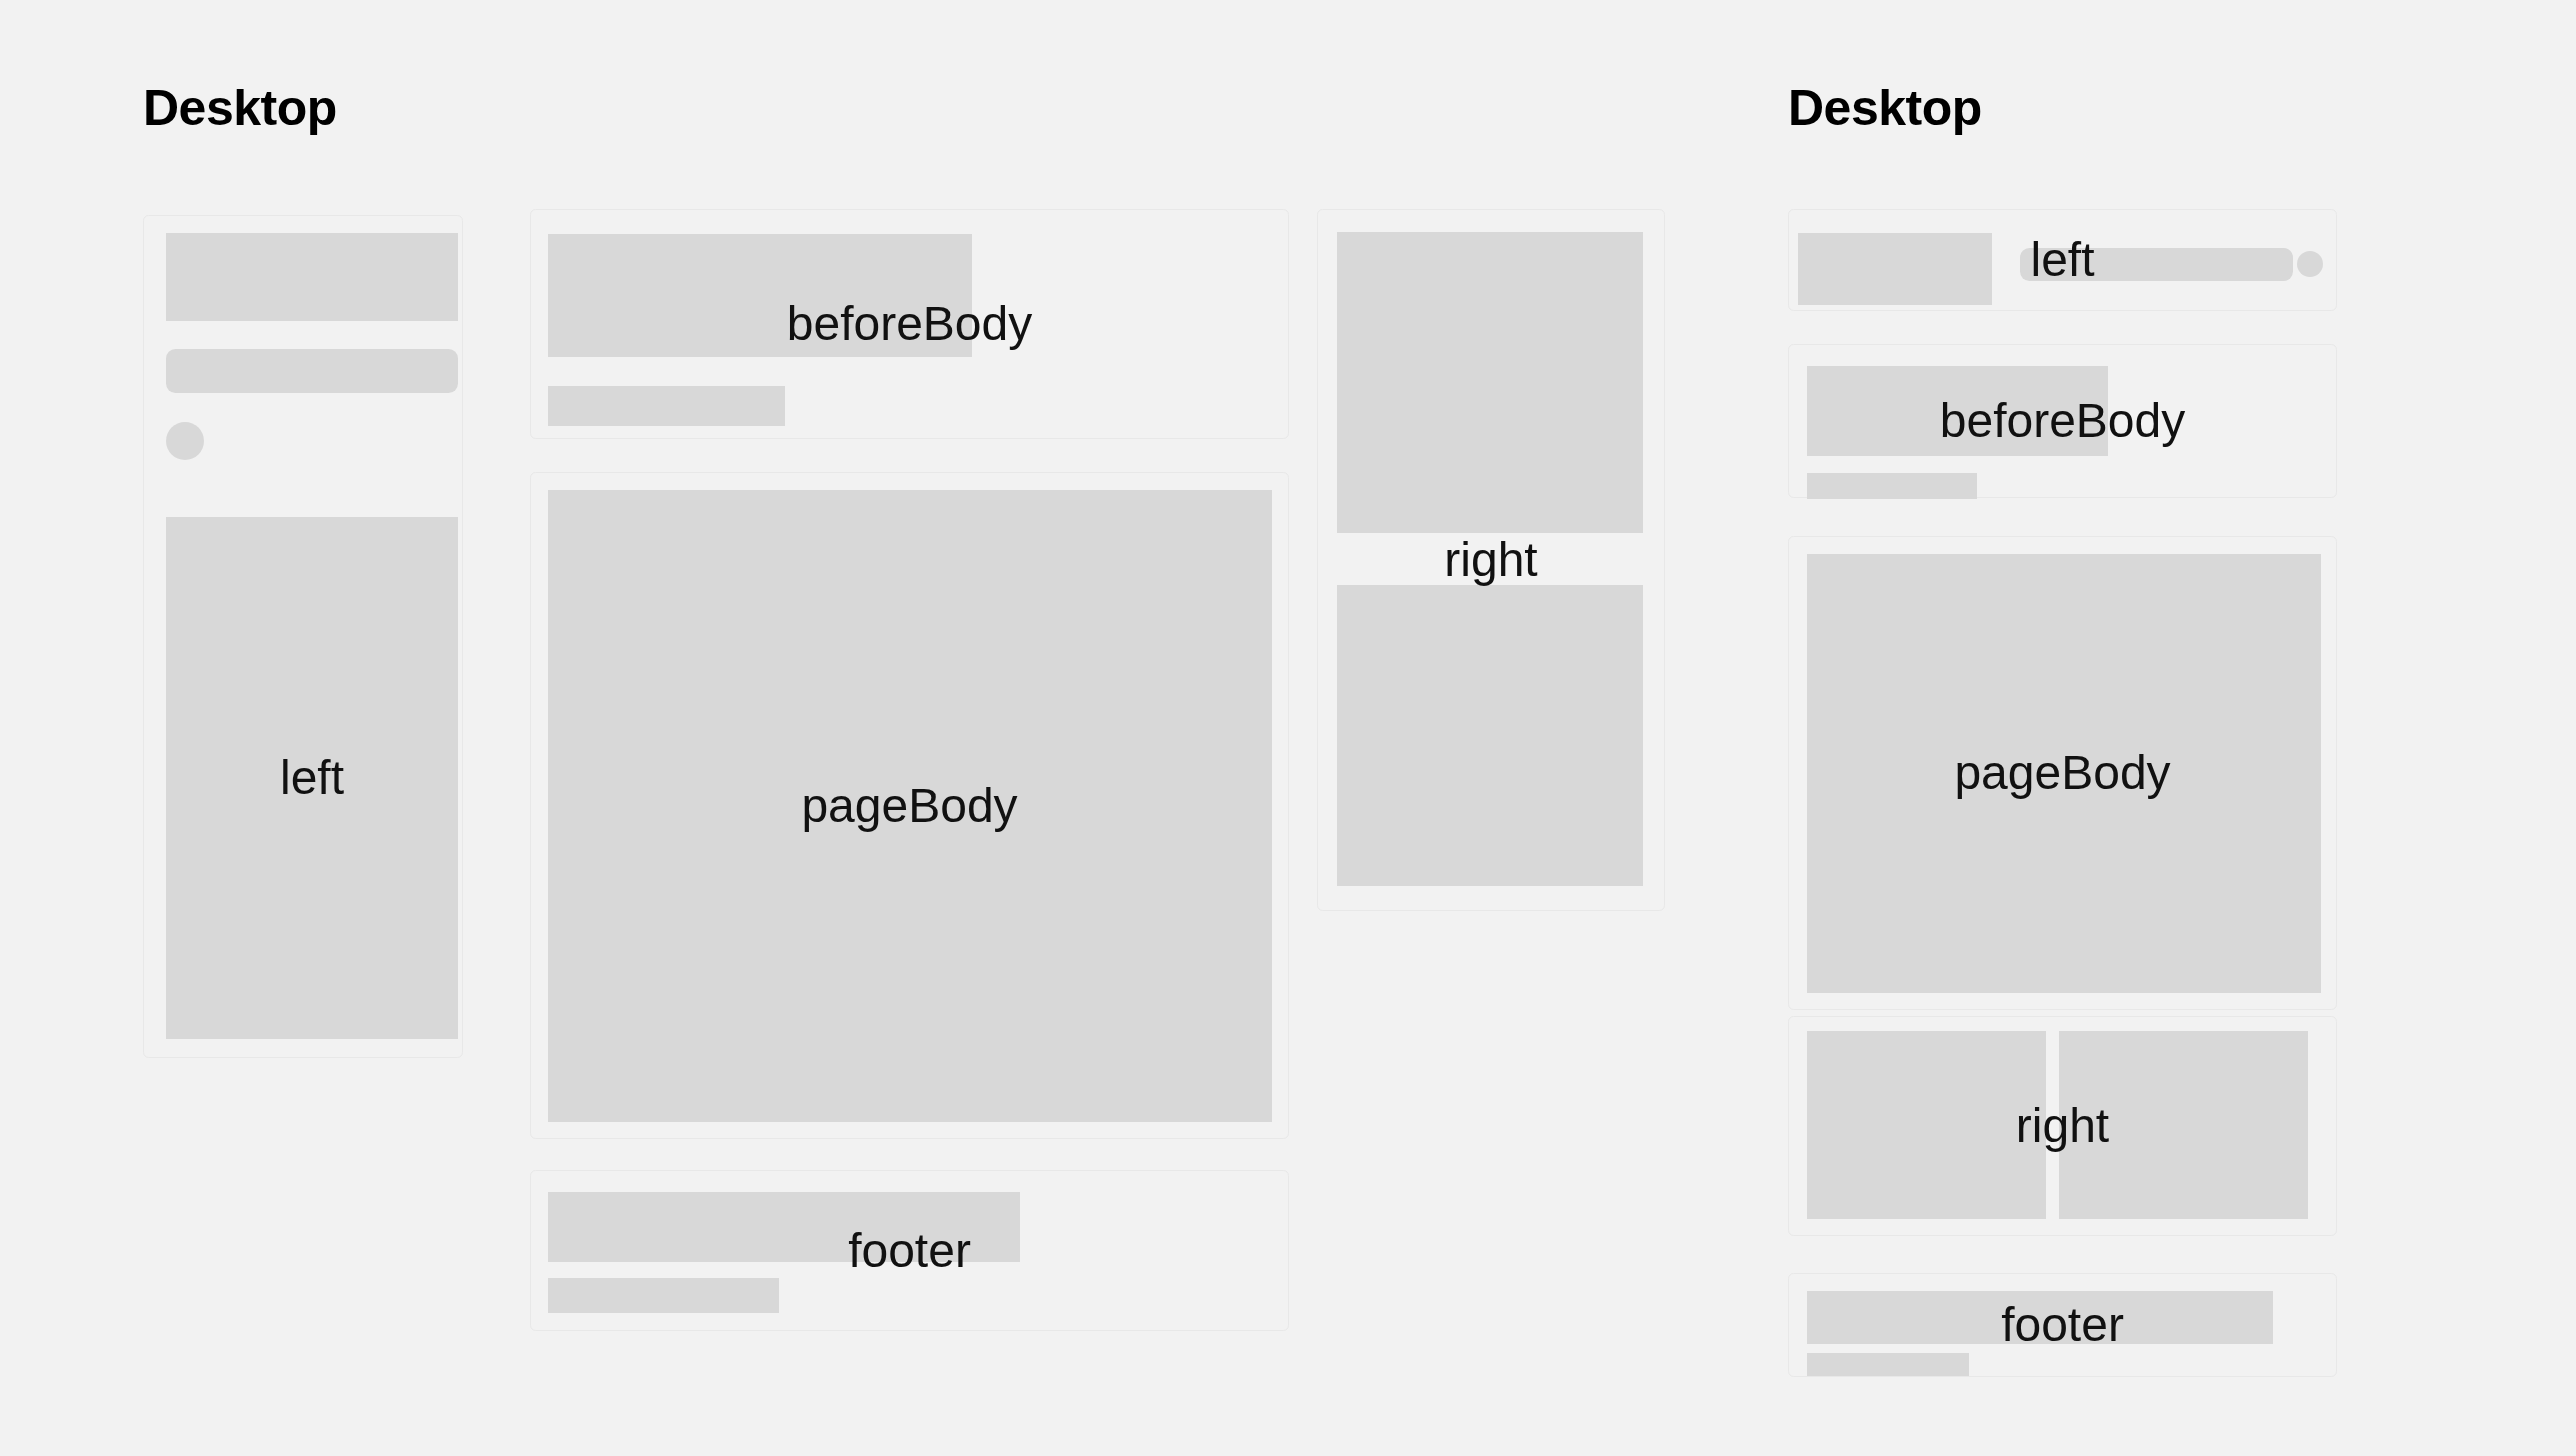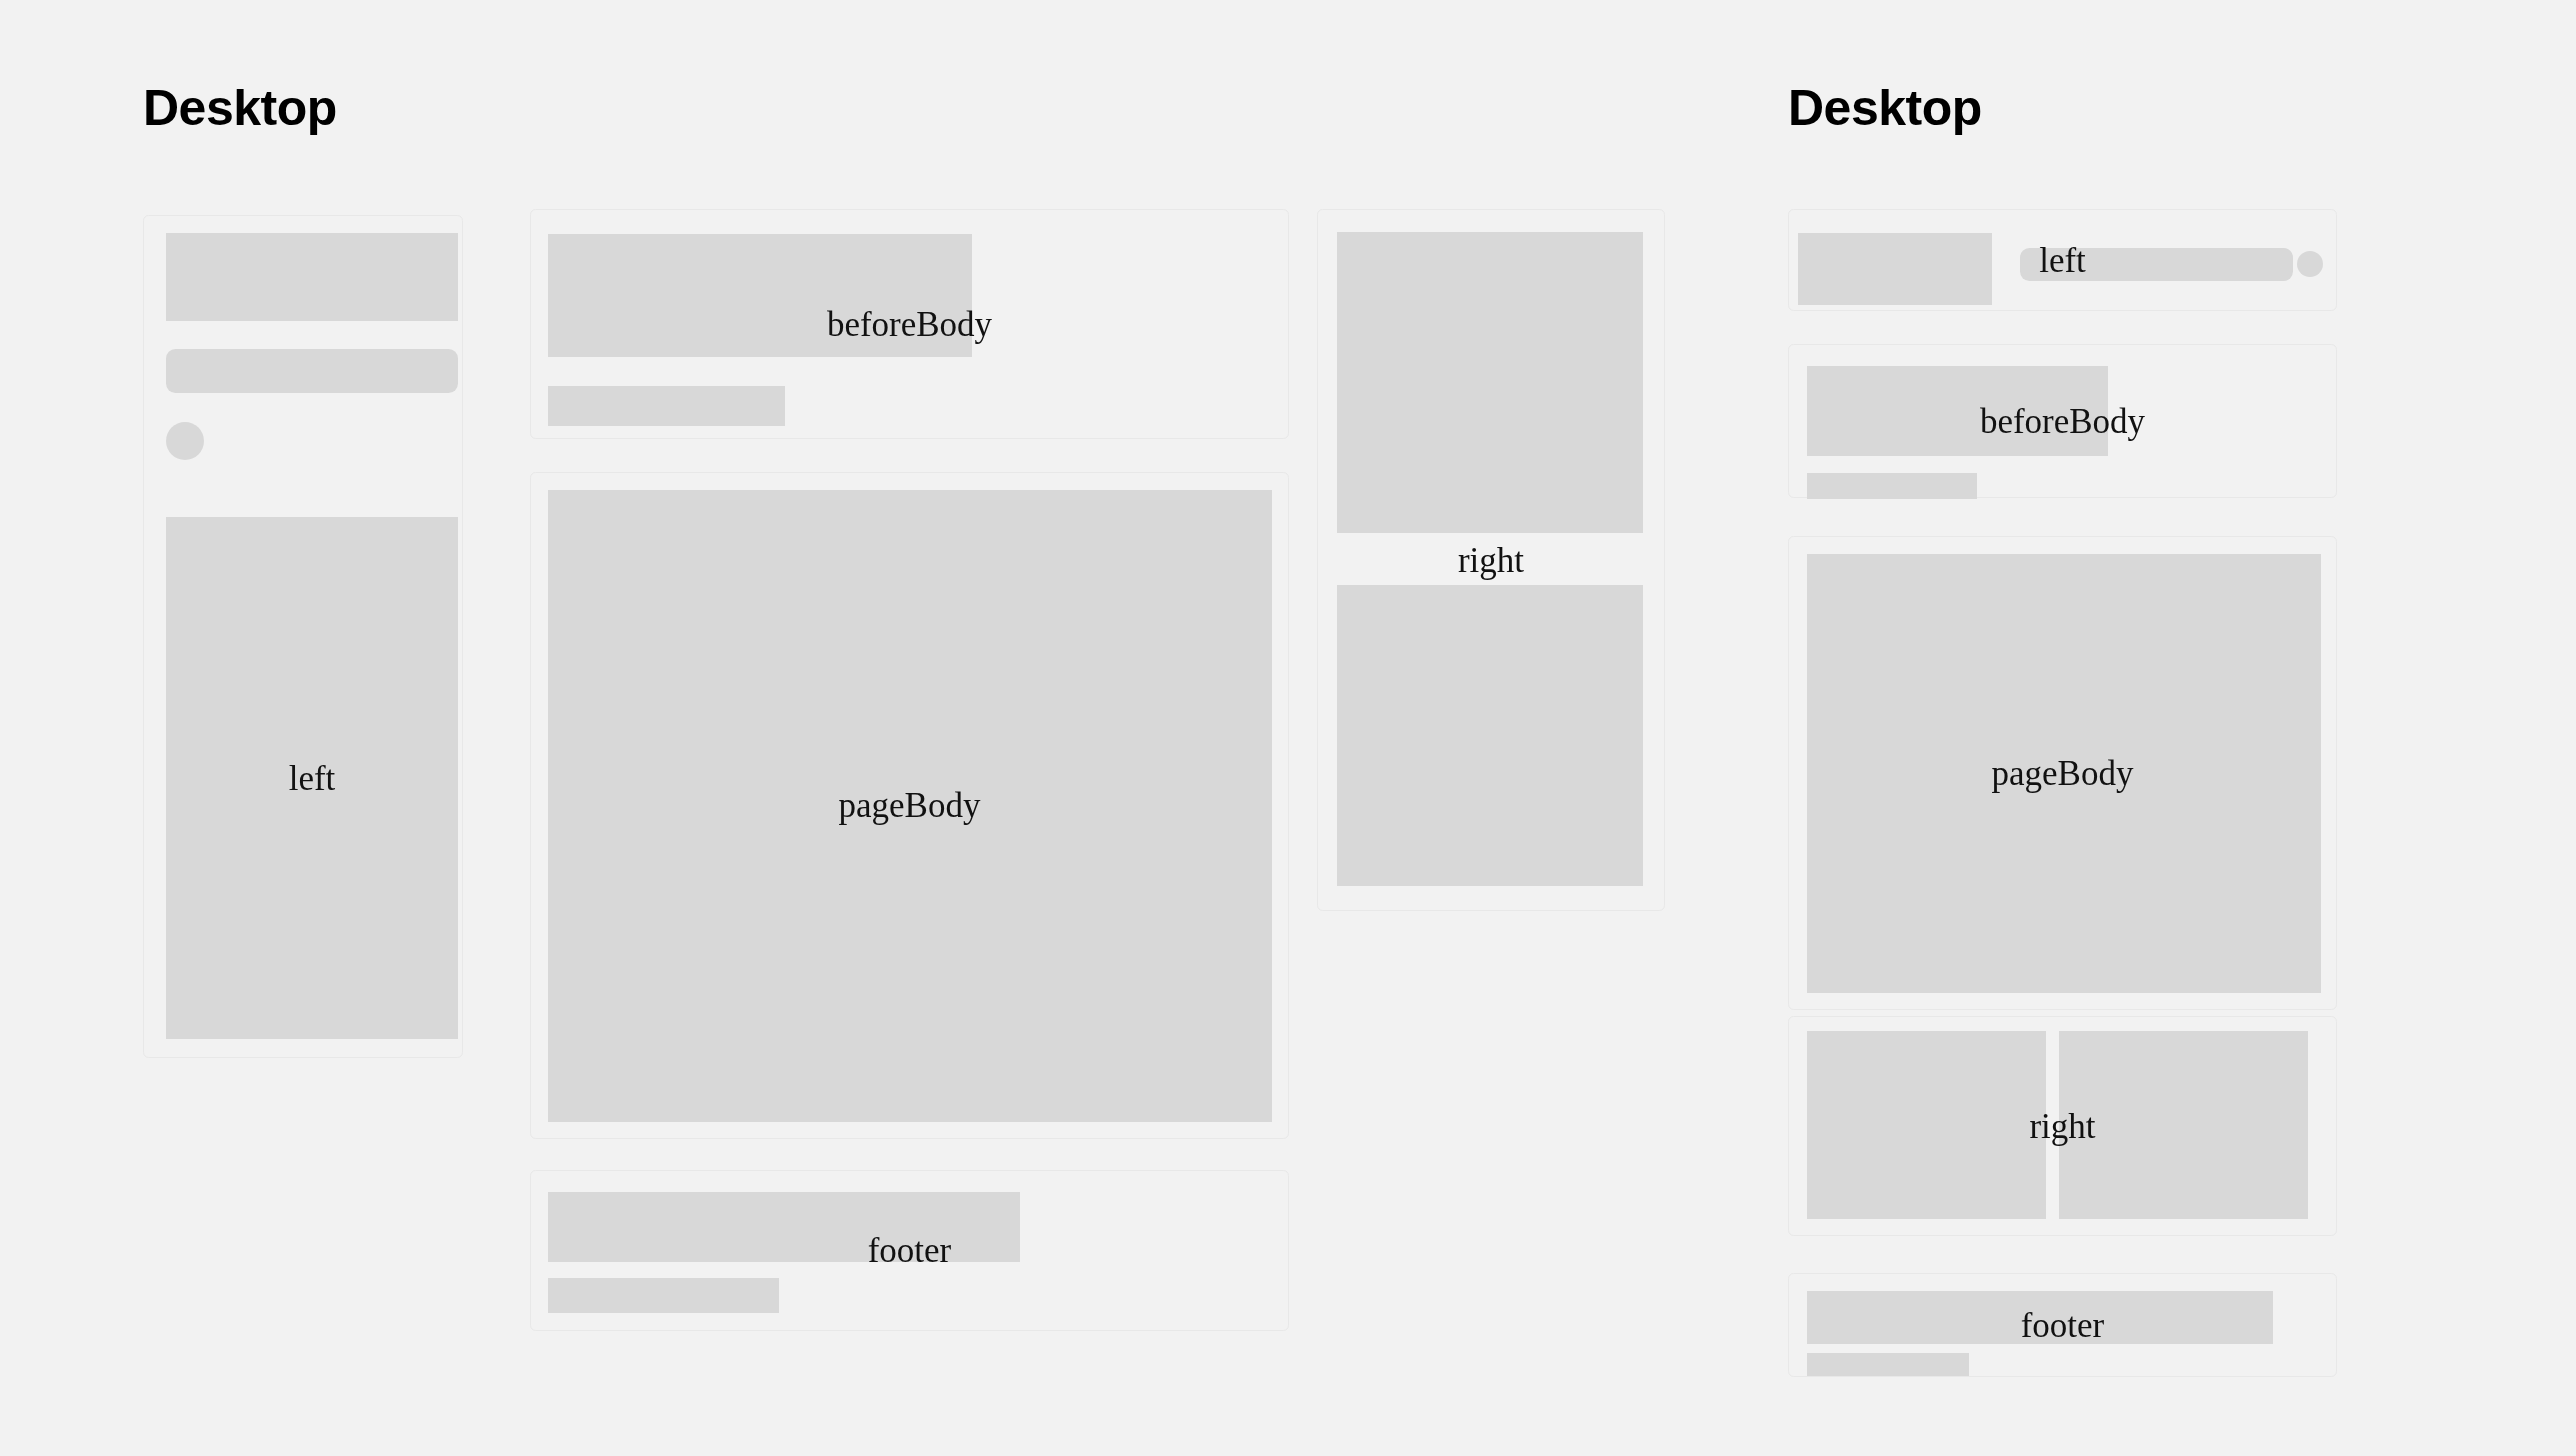--- a/index.html
+++ b/index.html
@@ -46,22 +46,22 @@
   .blk {
     position: absolute;
     background: #d8d8d8;
   }
   .blk-round  { border-radius: 9.4px; }
   .blk-circle { border-radius: 50%; }
 
   
   .rlabel {
     position: absolute;
-    font-family: Liberation Serif, serif;
-    font-size: 35px;
+    font-family: Liberation Sans, sans-serif;
+    font-size: 48px;
     line-height: 1;
     color: #111111;
     text-align: center;
     white-space: nowrap;
     display: flex;
     align-items: center;
     justify-content: center;
     pointer-events: none;
   }
 

